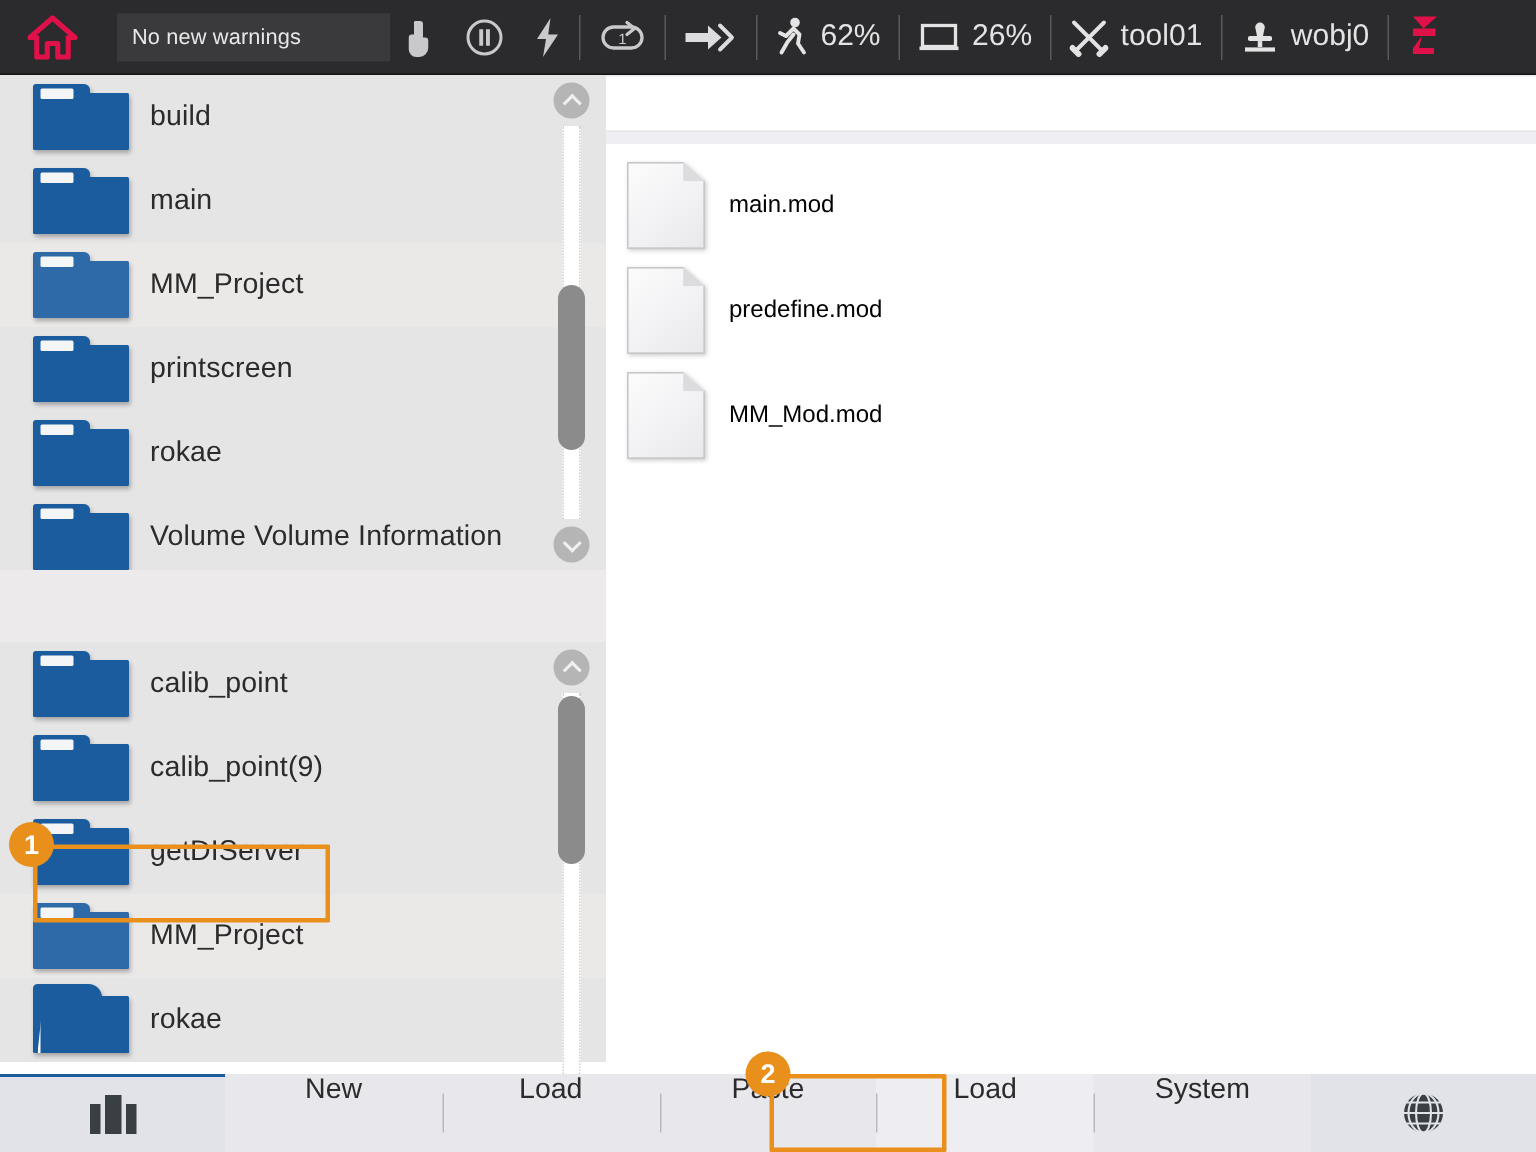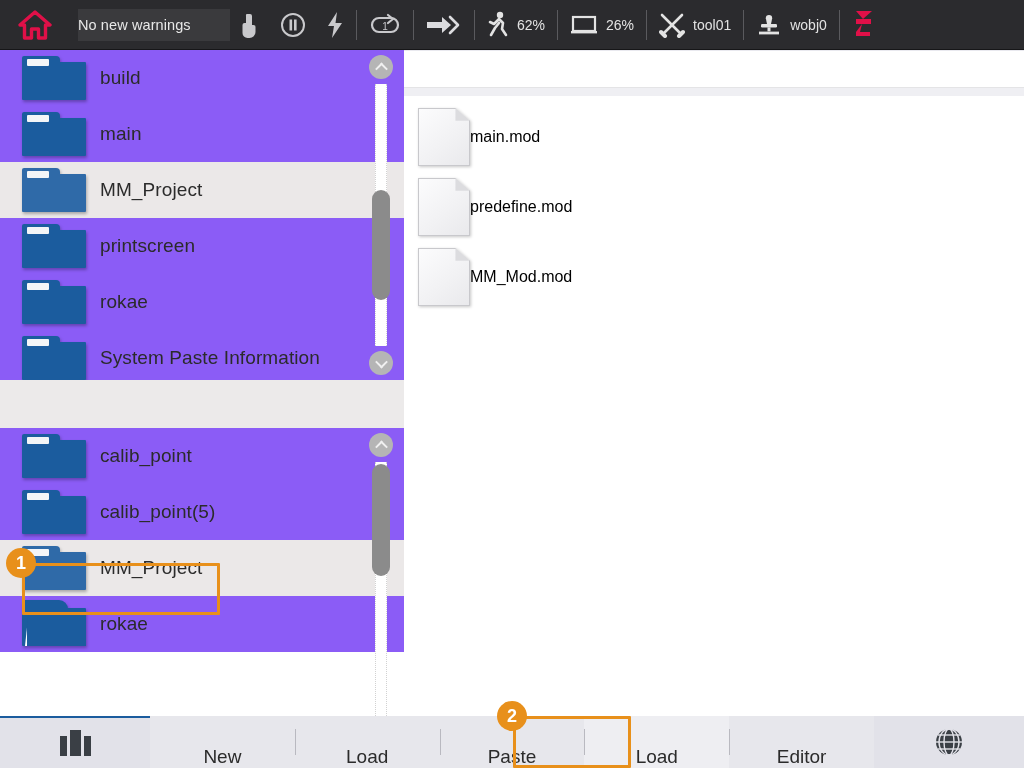--- a/index.html
+++ b/index.html
@@ -16,53 +16,54 @@
     position: absolute; left: 0; top: 0; width: 1024px; height: 50px;
     background: #2b2b2e;
     display: flex; align-items: center;
     border-bottom: 1px solid #161618;
   }
   .home-btn {
     width: 70px; height: 50px;
     display: flex; align-items: center; justify-content: center;
   }
   .warn-box {
-    width: 152px; height: 32px;
+    width: 182px; height: 32px;
     background: #3a3a3d;
     display: flex; align-items: center;
+    padding-left: 10px;
     margin-left: 8px;
   }
   .warn-box span {
     color: #e8e8e8; font-size: 14.5px; letter-spacing: .1px;
   }
   .tb-sep {
     width: 1px; height: 30px; background: #5a5a5e; margin: 0 2px;
   }
   .tb-item {
     height: 50px; display: flex; align-items: center; justify-content: center;
     gap: 8px; padding: 0 10px;
   }
-  .tb-item .lbl { color: #e3e3e3; font-size: 14px; }
+  .tb-item .lbl { color: #e3e3e3; font-size: 20px; }
   .robot-logo { width: 44px; display:flex; align-items:center; justify-content:center;}
 
   
   .lists-col {
     position: absolute; left: 0; top: 50px; width: 404px; height: 666px;
     background: #eceaea;
   }
   .list-panel {
     position: relative; width: 404px; background: #ffffff; overflow: hidden;
   }
   #panel-top { height: 330px; }
   .panel-gap { height: 12px; background: #eceaea; width: 404px; }
   #panel-bottom { height: 324px; margin-top: 36px; }
 
   .row {
     position: relative; height: 56px; display: flex; align-items: center;
-    padding-left: 22px; background: #8b5cf6;
+    padding-left: 22px; background: #e5e5e5;
   }
   .row.selected { background: #ebe8e8; }
 
   
   .folder {
     position: relative; width: 64px; height: 44px; flex: 0 0 64px;
     filter: drop-shadow(1px 2px 1.5px rgba(0,0,0,.28));
   }
   .folder .body {
     position: absolute; left: 0; top: 6px; width: 64px; height: 38px;
@@ -108,21 +109,21 @@
   .doc .fold {
     position: absolute; right: 0; top: 0; width: 28%; height: 22%;
     background: #dcdcdf;
     clip-path: polygon(0 0, 100% 100%, 0 100%);
   }
 
   .row .label {
     margin-left: 14px; font-size: 19px; color: #2b2b2b;
     white-space: nowrap; letter-spacing: .1px;
   }
-  .file-row .label { }
+  .file-row .label { margin-left: 16px; }
 
   
   .sb {
     position: absolute; right: 6px; top: 0; width: 34px; height: 100%;
   }
   .sb .track {
     position: absolute; left: 11px; top: 34px; bottom: 34px; width: 12px;
     background: #ffffff;
     border-left: 1px dotted #d2d2d2; border-right: 1px dotted #d2d2d2;
   }
@@ -170,21 +171,21 @@
   }
   .bars-icon { display: flex; align-items: flex-end; gap: 3px; height: 26px; }
   .bars-icon span { background: #3a3f45; display:block; }
   .bars-icon .b1 { width: 7px; height: 20px; }
   .bars-icon .b2 { width: 11px; height: 26px; }
   .bars-icon .b3 { width: 7px; height: 20px; }
 
   .bb-mid { flex: 1; display: flex; align-items: stretch; }
   .bb-btn {
     flex: 1; position: relative;
-    display: flex; align-items: flex-end; justify-content: center;
+    display: flex; align-items: flex-start; justify-content: center;
     font-size: 19px; color: #2b2b2b;
   }
   .bb-btn + .bb-btn::before {
     content: ""; position: absolute; left: 0; top: 13px; bottom: 13px;
     width: 1px; background: #b9b9c0;
   }
   .bb-btn.active { background: #eeeef2; }
   .bb-right {
     width: 150px; background: #e2e2e9;
     display: flex; align-items: center; justify-content: center;
@@ -353,21 +354,21 @@
             <div class="notch"></div>
         </div>
         <div class="label">rokae</div>
       </div>
       <div class="row">
         <div class="folder">
           <div class="tab"></div>
             <div class="body"></div>
             <div class="notch"></div>
         </div>
-        <div class="label">System Paste Information</div>
+        <div class="label">Volume Volume Information</div>
       </div>
 
       <div class="sb">
         <div class="track"></div>
         <div class="thumb" style="top:140px;height:110px;"></div>
         <div class="arw up">
             <i></i>
           </div>
         <div class="arw dn">
             <i></i>
@@ -385,21 +386,29 @@
             <div class="notch"></div>
         </div>
         <div class="label">calib_point</div>
       </div>
       <div class="row">
         <div class="folder">
           <div class="tab"></div>
             <div class="body"></div>
             <div class="notch"></div>
         </div>
-        <div class="label">calib_point(5)</div>
+        <div class="label">calib_point(9)</div>
+      </div>
+      <div class="row">
+        <div class="folder">
+          <div class="tab"></div>
+            <div class="body"></div>
+            <div class="notch"></div>
+        </div>
+        <div class="label">getDIServer</div>
       </div>
       <div class="row selected">
         <div class="folder">
           <div class="tab"></div>
             <div class="body"></div>
             <div class="notch"></div>
         </div>
         <div class="label">MM_Project</div>
       </div>
       <div class="row">
@@ -470,21 +479,21 @@
       <div class="bb-btn">
         <span>Load</span>
       </div>
       <div class="bb-btn">
         <span>Paste</span>
       </div>
       <div class="bb-btn active">
         <span>Load</span>
       </div>
       <div class="bb-btn">
-        <span>Editor</span>
+        <span>System</span>
       </div>
     </div>
 
     <div class="bb-right">
       <svg width="34" height="34" viewBox="0 0 34 34">
         <circle cx="17" cy="17" r="13" fill="#3a3f45"></circle>
         <g stroke="#e2e2e9" stroke-width="1.4" fill="none">
           <ellipse cx="17" cy="17" rx="5" ry="13"></ellipse>
           <ellipse cx="17" cy="17" rx="10" ry="13"></ellipse>
           <line x1="4" y1="17" x2="30" y2="17"></line>

